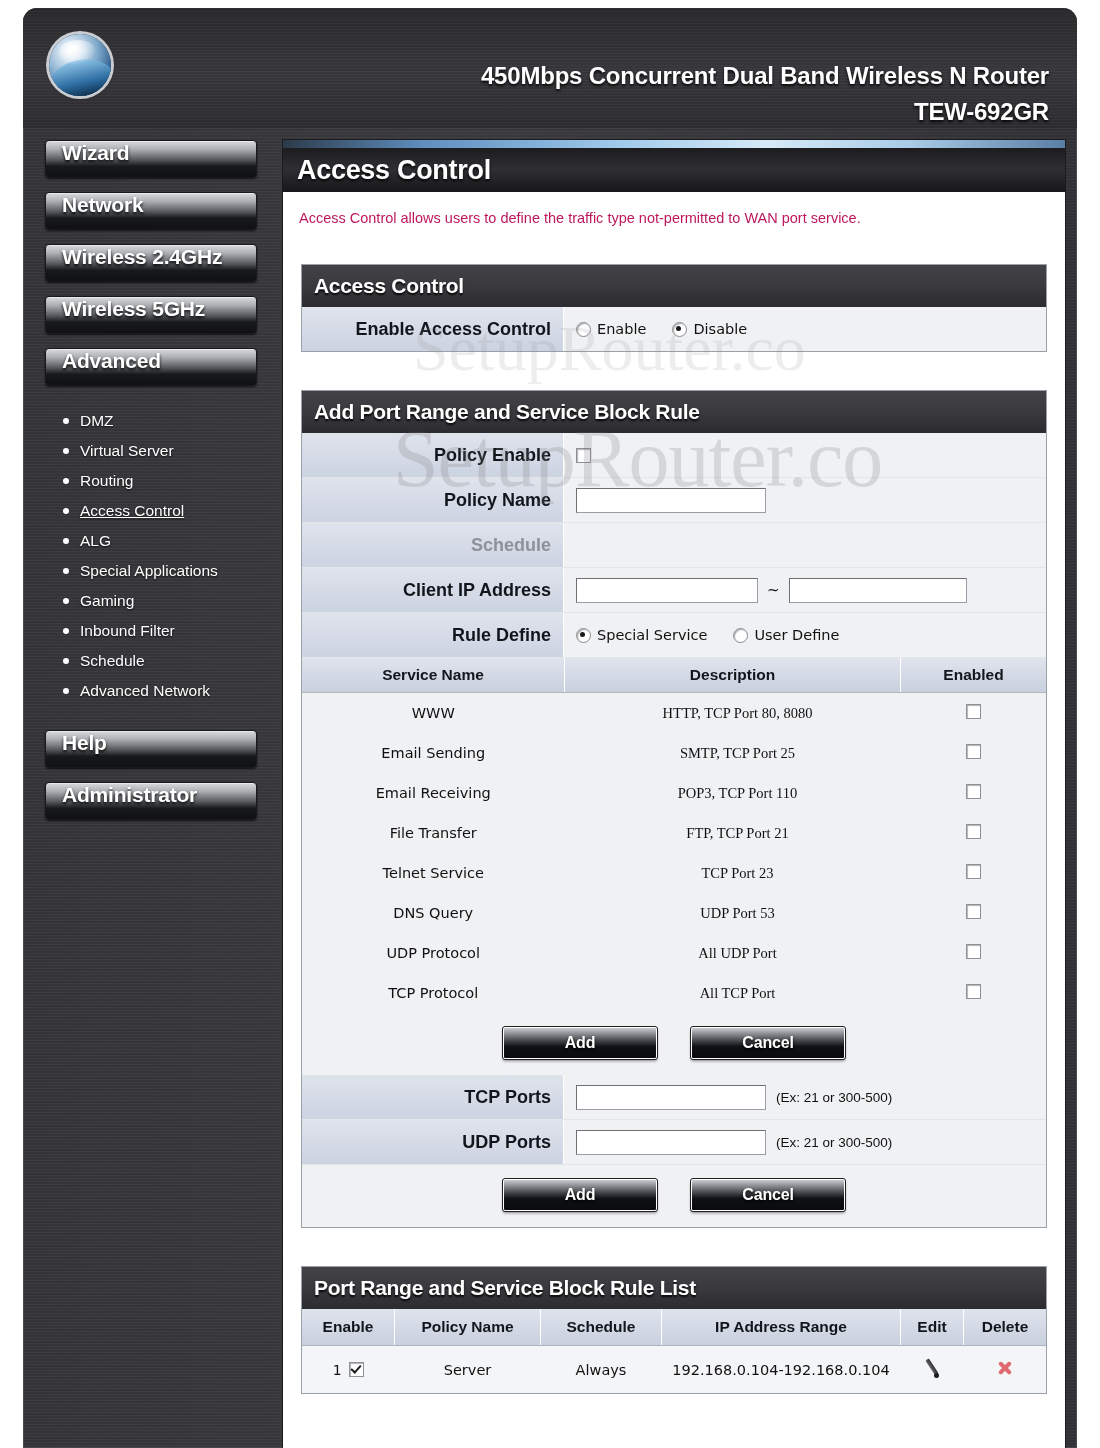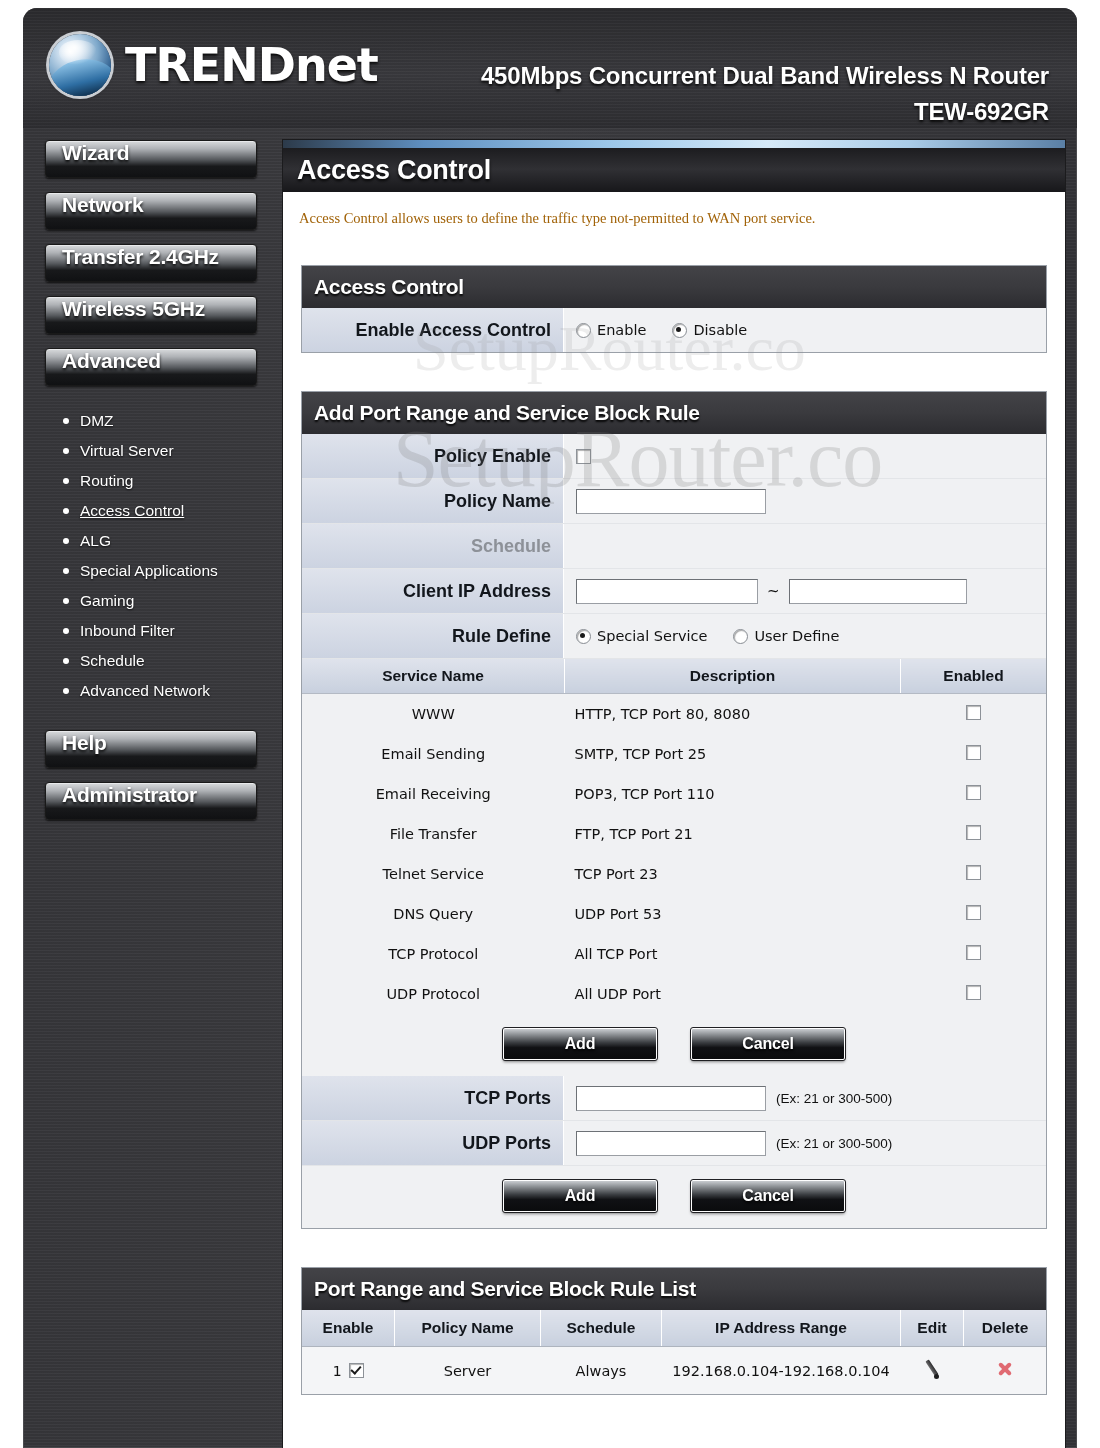--- a/index.html
+++ b/index.html
@@ -148,22 +148,22 @@
     background:linear-gradient(to bottom,#1c1c1f 0%,#303034 48%,#17171a 100%);
     color:#ffffff;
     font-size:27px;font-weight:bold;
     display:flex;align-items:center;
     padding-left:14px;
     text-shadow:0 2px 3px rgba(0,0,0,.9);
     letter-spacing:-.3px;
   }
   .intro{
     padding:18px 16px 0 16px;
-    font-size:14.5px;color:#a16207;
-    font-family:Liberation Serif, serif;
+    font-size:14.5px;color:#be185d;
+    font-family:Liberation Sans, sans-serif;
   }
   .section{
     margin:38px 18px 0 18px;
     border:1px solid #9aa0a8;
     background:#f2f3f5;
   }
   .sec-hdr{
     background:linear-gradient(to bottom,#434347 0%,#3a3a3e 50%,#2c2c30 100%);
     color:#ffffff;
     font-size:21px;font-weight:bold;
@@ -255,21 +255,21 @@
     border-bottom:1px solid #b4bac4;
   }
   .stbl th:last-child{border-right:none;}
   .stbl td{
     padding:11px 0;
     font-size:14.5px;color:#111;
     background:#f0f1f3;
     font-family:"DejaVu Sans", sans-serif;
   }
   .stbl td.c1{width:262px;text-align:center;}
-  .stbl td.c2{padding-left:10px;text-align:left;}
+  .stbl td.c2{padding-left:10px;text-align:center;font-family:Liberation Serif, serif;}
   .stbl td.c3{width:145px;text-align:center;}
   .stbl th.h1{width:262px;}
   .stbl th.h3{width:145px;}
   
   .btnrow{
     display:flex;justify-content:center;gap:34px;
     padding:14px 0 16px 0;
     background:#f0f1f3;
   }
   .btn{
@@ -350,39 +350,38 @@
 </style>
 </head>
 <body>
 
 <div class="page">
   <div class="chassis">
 
     <div class="hdr">
       <div class="logo-wrap">
         <div class="logo-mark"></div>
-        <div class="logo-text"><span>TREND</span><span class="lc">net</span></div>
       </div>
       <div class="hdr-right">
         <div>450Mbps Concurrent Dual Band Wireless N Router</div>
         <div>TEW-692GR</div>
       </div>
     </div>
 
     <div class="body">
 
       <div class="sidebar">
         <div class="navbtn">
             <span>Wizard</span>
           </div>
         <div class="navbtn">
             <span>Network</span>
           </div>
         <div class="navbtn">
-            <span>Transfer 2.4GHz</span>
+            <span>Wireless 2.4GHz</span>
           </div>
         <div class="navbtn">
             <span>Wireless 5GHz</span>
           </div>
         <div class="navbtn">
             <span>Advanced</span>
           </div>
 
         <div class="submenu">
           <div class="subitem">
@@ -538,27 +537,27 @@
                 <td class="c1">Telnet Service</td>
                 <td class="c2">TCP Port 23</td>
                 <td class="c3"><span class="cbx"></span></td>
               </tr>
               <tr>
                 <td class="c1">DNS Query</td>
                 <td class="c2">UDP Port 53</td>
                 <td class="c3"><span class="cbx"></span></td>
               </tr>
               <tr>
+                <td class="c1">UDP Protocol</td>
+                <td class="c2">All UDP Port</td>
+                <td class="c3"><span class="cbx"></span></td>
+              </tr>
+              <tr>
                 <td class="c1">TCP Protocol</td>
                 <td class="c2">All TCP Port</td>
-                <td class="c3"><span class="cbx"></span></td>
-              </tr>
-              <tr>
-                <td class="c1">UDP Protocol</td>
-                <td class="c2">All UDP Port</td>
                 <td class="c3"><span class="cbx"></span></td>
               </tr>
             </tbody>
           </table>
 
           <div class="btnrow">
             <div class="btn">Add</div>
             <div class="btn">Cancel</div>
           </div>
 

